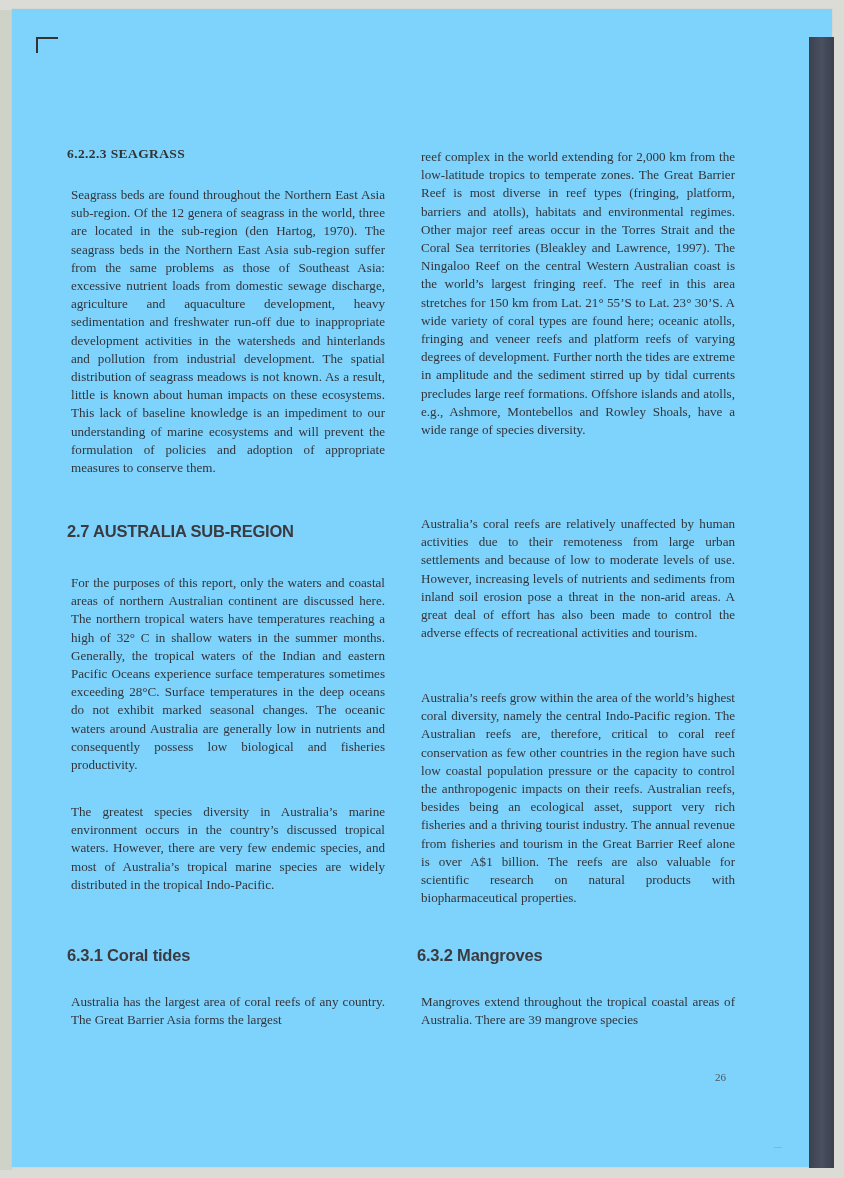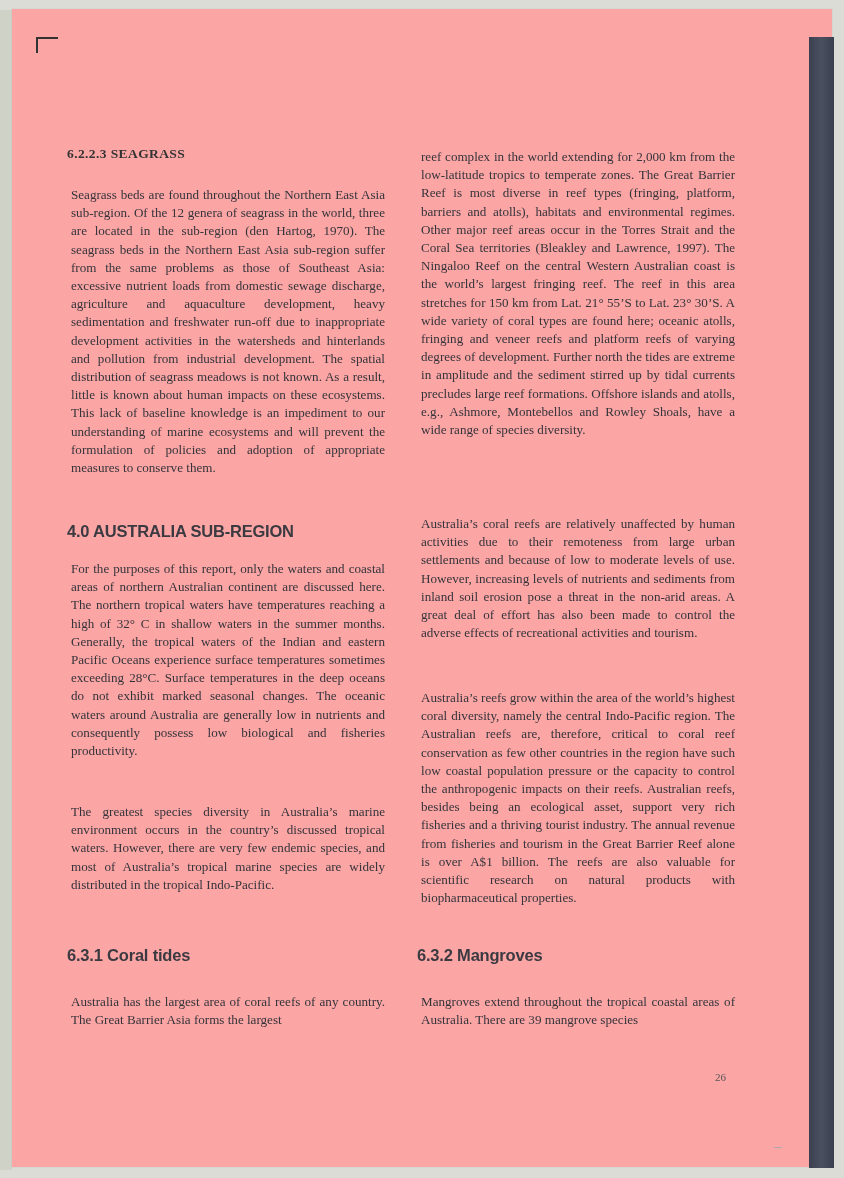--- a/index.html
+++ b/index.html
@@ -13,21 +13,21 @@
     position: relative;
     overflow: hidden;
     font-family: "Liberation Serif", serif;
   }
   .page {
     position: absolute;
     left: 12px;
     top: 9px;
     width: 820px;
     height: 1158px;
-    background: #fca5a5;
+    background: #7dd3fc;
     box-shadow: 0 0 1px #b8b8b0;
   }
   .left-edge {
     position: absolute;
     left: 0;
     top: 10px;
     width: 12px;
     height: 1160px;
     background: #cfd2c6;
   }
@@ -110,23 +110,23 @@
   <div class="edge-strip"></div>
 
   <div class="column col-left">
     <div class="block" style="top:136px;">
       <h3 class="h-serif">6.2.2.3 SEAGRASS</h3>
     </div>
     <div class="block" style="top:173px;">
       <p>Seagrass beds are found throughout the Northern East Asia sub-region. Of the 12 genera of seagrass in the world, three are located in the sub-region (den Hartog, 1970). The seagrass beds in the Northern East Asia sub-region suffer from the same problems as those of Southeast Asia: excessive nutrient loads from domestic sewage discharge, agriculture and aquaculture development, heavy sedimentation and freshwater run-off due to inappropriate development activities in the watersheds and hinterlands and pol­lution from industrial development. The spatial distri­bution of seagrass meadows is not known. As a re­sult, little is known about human impacts on these ecosystems. This lack of baseline knowledge is an impediment to our understanding of marine ecosys­tems and will prevent the formulation of policies and adoption of appropriate measures to conserve them.</p>
     </div>
     <div class="block" style="top:513px;">
-      <h2 class="h-sans">4.0 AUSTRALIA SUB-REGION</h2>
+      <h2 class="h-sans">2.7 AUSTRALIA SUB-REGION</h2>
     </div>
-    <div class="block" style="top:547px;">
+    <div class="block" style="top:561px;">
       <p>For the purposes of this report, only the waters and coastal areas of northern Australian continent are discussed here. The northern tropical waters have temperatures reaching a high of 32° C in shallow waters in the summer months. Generally, the tropi­cal waters of the Indian and eastern Pacific Oceans experience surface temperatures sometimes exceed­ing 28°C. Surface temperatures in the deep oceans do not exhibit marked seasonal changes. The oce­anic waters around Australia are generally low in nutrients and consequently possess low biological and fisheries productivity.</p>
     </div>
     <div class="block" style="top:790px;">
       <p>The greatest species diversity in Australia’s marine environment occurs in the country’s discussed tropi­cal waters. However, there are very few endemic species, and most of Australia’s tropical marine spe­cies are widely distributed in the tropical Indo-Pa­cific.</p>
     </div>
     <div class="block" style="top:937px;">
       <h2 class="h-sans">6.3.1 Coral tides</h2>
     </div>
     <div class="block" style="top:980px;">
       <p>Australia has the largest area of coral reefs of any country. The Great Barrier Asia forms the largest</p>

